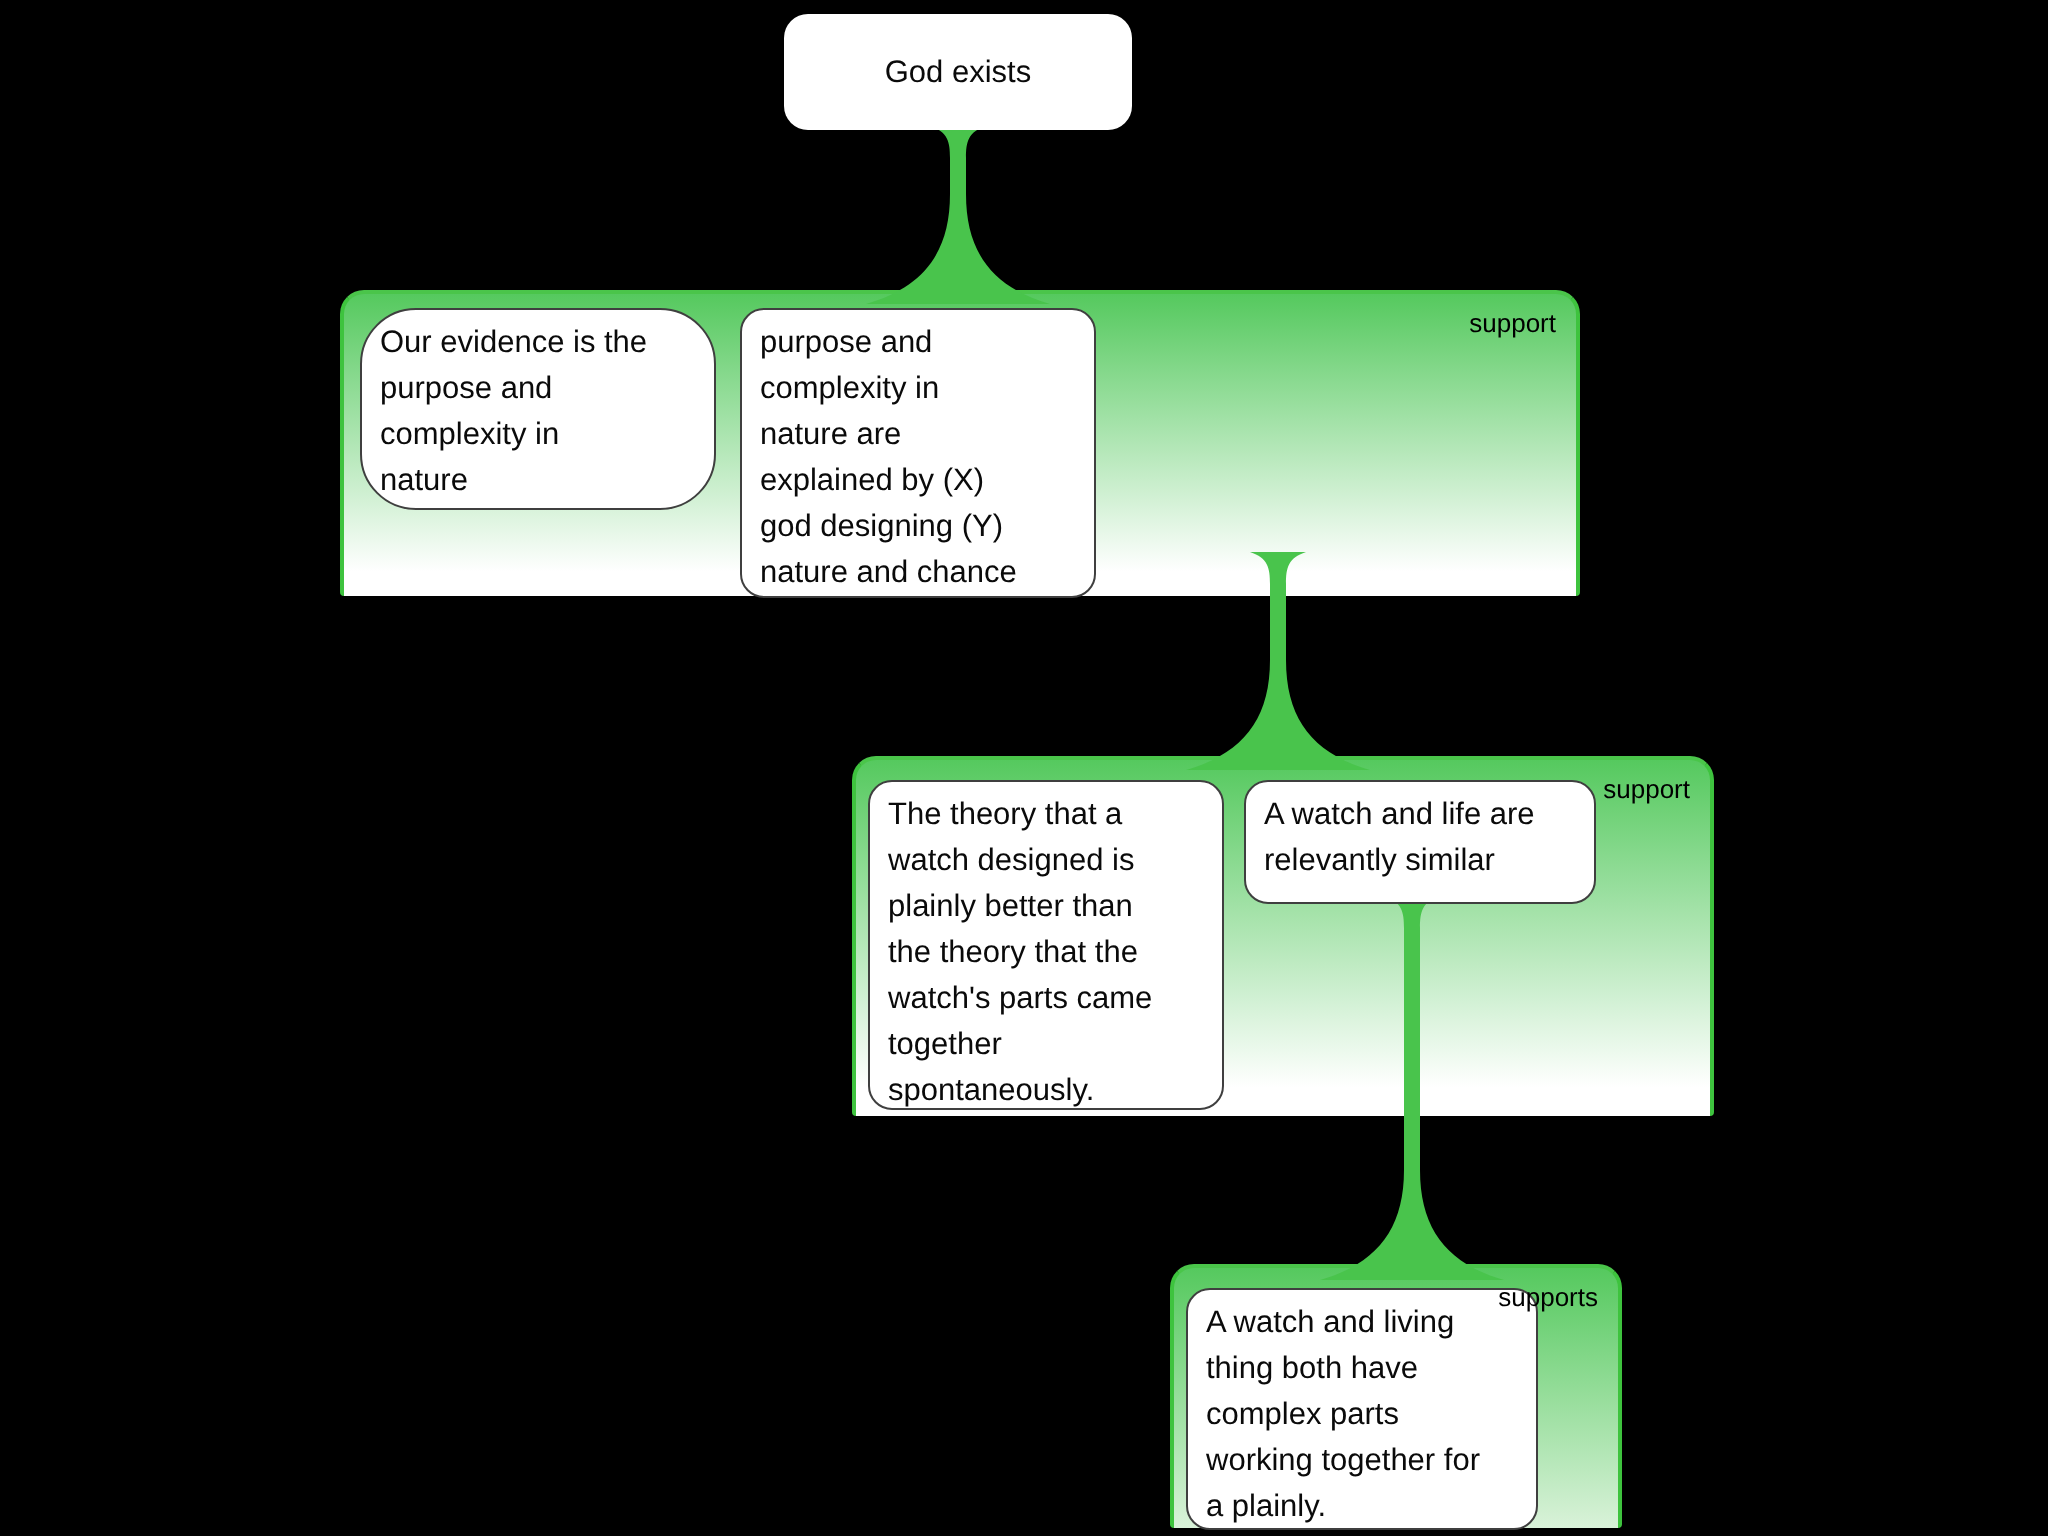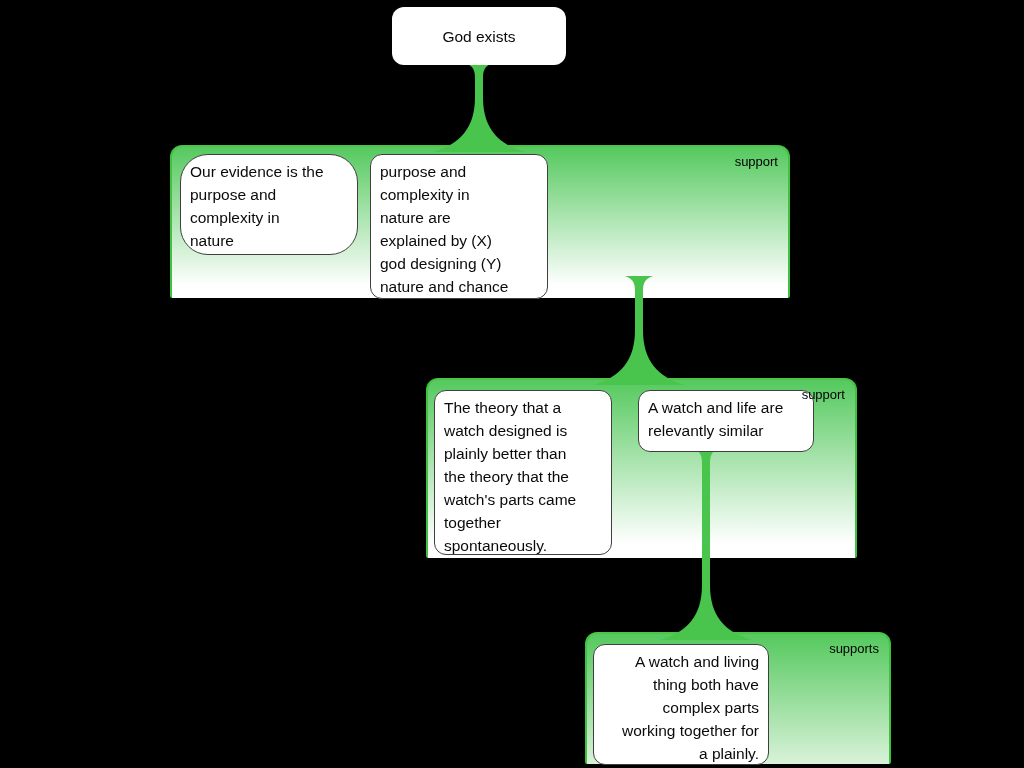--- a/index.html
+++ b/index.html
@@ -102,27 +102,27 @@
     <div class="group-label">support</div>
     <div class="node" style="left:6px; top:10px; width:178px; height:165px;">
       <span class="node-text">The theory that a
 watch designed is
 plainly better than
 the theory that the
 watch's parts came
 together
 spontaneously.</span>
     </div>
-    <div class="node" style="left:194px; top:10px; width:176px; height:62px;margin-left:16px;">
+    <div class="node" style="left:194px; top:10px; width:176px; height:62px;">
       <span class="node-text">A watch and life are
 relevantly similar</span>
     </div>
   </div>
 
-  <div class="group short" style="left:585px; top:632px; width:306px; height:132px;text-align:right;">
+  <div class="group short" style="left:585px; top:632px; width:226px; height:132px;">
     <div class="group-label">supports</div>
     <div class="node" style="left:6px; top:10px; width:176px; height:121px;">
       <span class="node-text">A watch and living
 thing both have
 complex parts
 working together for
 a plainly.</span>
     </div>
   </div>
 

